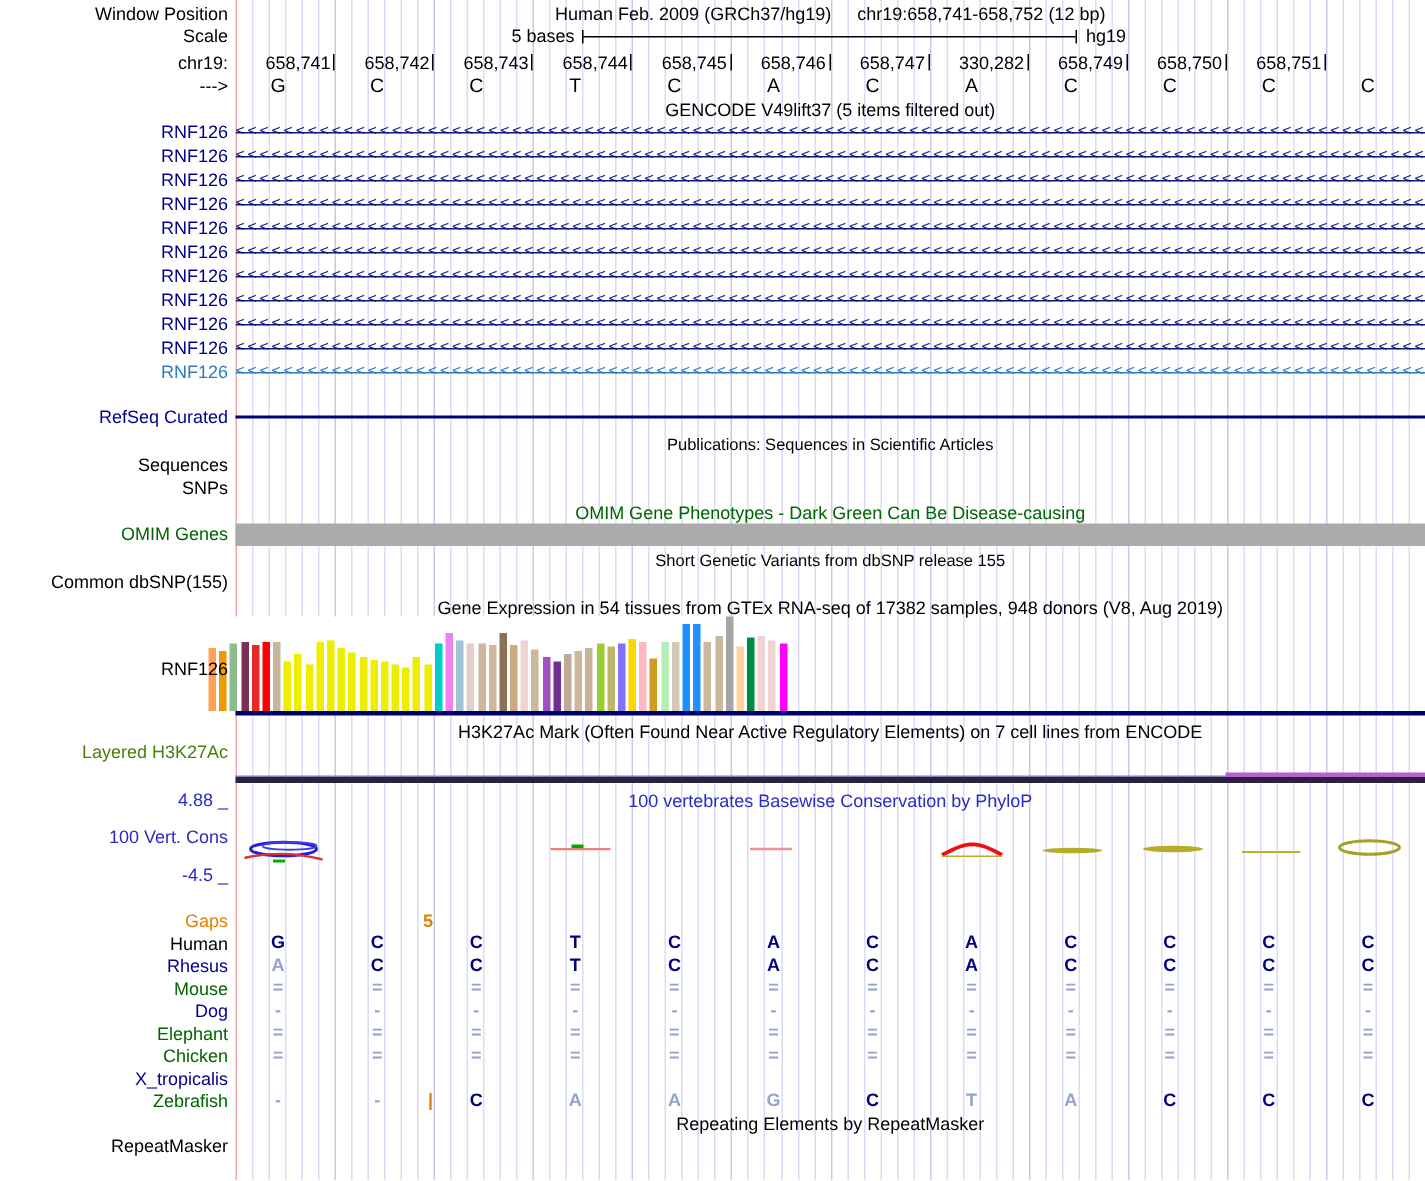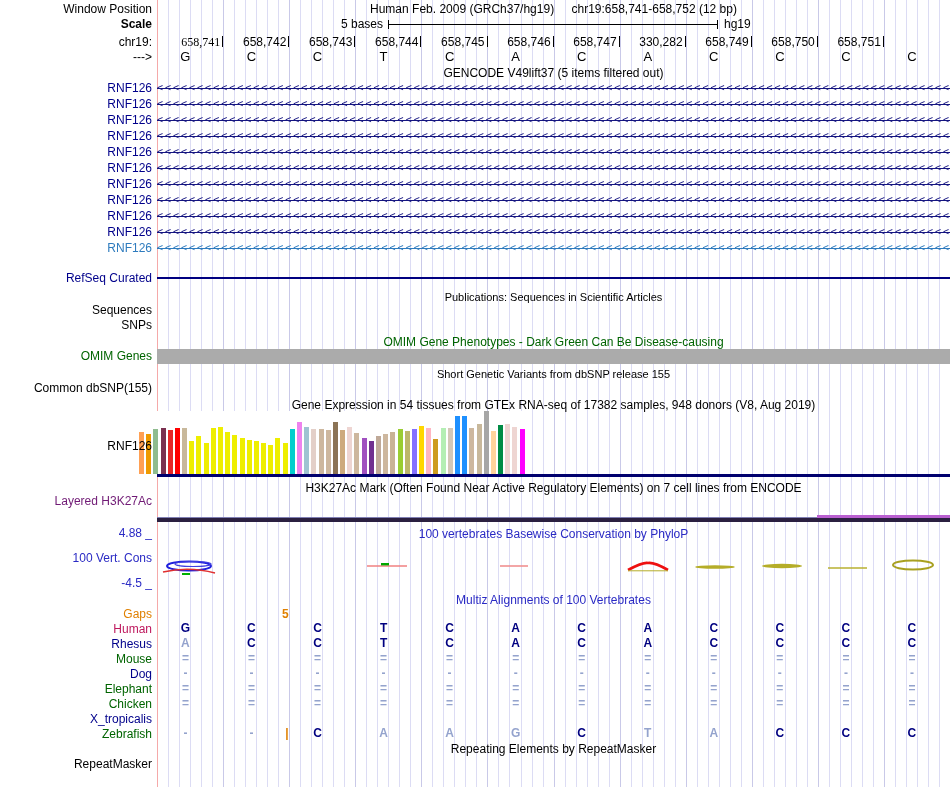--- a/index.html
+++ b/index.html
@@ -33,21 +33,21 @@
   .scale-endtick{position:absolute;top:20px;width:1px;height:9px;background:#000;z-index:5;}
 </style>
 </head>
 <body>
 
 <div id="browser">
 
   <div id="leftedge"></div>
 
   <div class="lbl rlbl" style="top:1px;">Window Position</div>
-  <div class="lbl rlbl" style="top:16px;font-weight:bold;">Scale</div>
+  <div class="lbl rlbl" style="top:16px;">Scale</div>
   <div class="lbl rlbl" style="top:34px;">chr19:</div>
   <div class="lbl rlbl" style="top:49px;">---&gt;</div>
 
   <div class="ctr" style="top:1px;">
     <span>Human Feb. 2009 (GRCh37/hg19)</span>
     <span style="margin-left:14px;">chr19:658,741-658,752 (12 bp)</span>
   </div>
 
   <div class="lbl" style="top:16px;right:567px;text-align:right;">5 bases</div>
   <div id="scale-line"></div>
@@ -88,21 +88,20 @@
     <rect x="224" y="10" width="8" height="2.4" fill="#00a800"></rect>
     <path d="M 343 13 L 371 13" stroke="#f09090" stroke-width="1.6"></path>
     <path d="M 471 17 Q 486 9 491 10 Q 497 9 511 17" fill="none" stroke="#ee1010" stroke-width="2.6"></path>
     <path d="M 471 17.8 L 511 17.8" stroke="#b5ad28" stroke-width="1"></path>
     <ellipse cx="558" cy="14" rx="20" ry="1.8" fill="#b5ad28"></ellipse>
     <ellipse cx="625" cy="13" rx="20" ry="2.2" fill="#b5ad28"></ellipse>
     <path d="M 671 15 L 710 15" stroke="#b8b030" stroke-width="1.4"></path>
     <ellipse cx="756" cy="12" rx="20" ry="4.5" fill="none" stroke="#a8a020" stroke-width="2"></ellipse>
   </svg>
 
-  <div class="ctr blue" style="top:592px;">Multiz Alignments of 100 Vertebrates</div>
   <div class="lbl rlbl orange" style="top:606px;">Gaps</div>
   <div class="lbl orange" style="top:606px;left:282px;font-weight:bold;">5</div>
 
   <div class="ctr" style="top:741px;">Repeating Elements by RepeatMasker</div>
   <div class="lbl rlbl" style="top:756px;">RepeatMasker</div>
 
 <div class="grid" style="left: 168px;"></div>
     <div class="grid" style="left: 179px;"></div>
     <div class="grid" style="left: 190px;"></div>
     <div class="grid" style="left: 201.1px;"></div>
@@ -166,21 +165,21 @@
     <div class="grid" style="left: 839.9px;"></div>
     <div class="grid" style="left: 850.9px;"></div>
     <div class="grid" style="left: 861.9px;"></div>
     <div class="grid" style="left: 872.9px;"></div>
     <div class="grid major" style="left: 883.9px;"></div>
     <div class="grid" style="left: 894.9px;"></div>
     <div class="grid" style="left: 906px;"></div>
     <div class="grid" style="left: 917px;"></div>
     <div class="grid" style="left: 928px;"></div>
     <div class="grid" style="left: 939px;"></div>
-    <div class="lbl" style="top: 34px; right: 729.7px; text-align: right; font-family: Liberation Serif, serif;">658,741</div>
+    <div class="lbl" style="top: 34px; right: 729.7px; text-align: right;">658,741</div>
     <div class="tickmark" style="left: 222.3px; top: 36px;"></div>
     <div class="lbl" style="top: 34px; right: 663.65px; text-align: right;">658,742</div>
     <div class="tickmark" style="left: 288.35px; top: 36px;"></div>
     <div class="lbl" style="top: 34px; right: 597.6px; text-align: right;">658,743</div>
     <div class="tickmark" style="left: 354.4px; top: 36px;"></div>
     <div class="lbl" style="top: 34px; right: 531.55px; text-align: right;">658,744</div>
     <div class="tickmark" style="left: 420.45px; top: 36px;"></div>
     <div class="lbl" style="top: 34px; right: 465.5px; text-align: right;">658,745</div>
     <div class="tickmark" style="left: 486.5px; top: 36px;"></div>
     <div class="lbl" style="top: 34px; right: 399.45px; text-align: right;">658,746</div>
@@ -261,21 +260,21 @@
     <div class="chevrow" style="top: 242px; color: rgb(46, 123, 190);">
       <div class="chevline"></div>
       <div class="chevtext">&lt;&lt;&lt;&lt;&lt;&lt;&lt;&lt;&lt;&lt;&lt;&lt;&lt;&lt;&lt;&lt;&lt;&lt;&lt;&lt;&lt;&lt;&lt;&lt;&lt;&lt;&lt;&lt;&lt;&lt;&lt;&lt;&lt;&lt;&lt;&lt;&lt;&lt;&lt;&lt;&lt;&lt;&lt;&lt;&lt;&lt;&lt;&lt;&lt;&lt;&lt;&lt;&lt;&lt;&lt;&lt;&lt;&lt;&lt;&lt;&lt;&lt;&lt;&lt;&lt;&lt;&lt;&lt;&lt;&lt;&lt;&lt;&lt;&lt;&lt;&lt;&lt;&lt;&lt;&lt;&lt;&lt;&lt;&lt;&lt;&lt;&lt;&lt;&lt;&lt;&lt;&lt;&lt;&lt;&lt;&lt;&lt;&lt;&lt;&lt;&lt;&lt;&lt;&lt;&lt;&lt;&lt;&lt;&lt;&lt;&lt;&lt;&lt;&lt;&lt;&lt;&lt;&lt;</div>
     </div>
     <div class="lbl rlbl" style="top: 270px; color: rgb(0, 0, 139);">RefSeq Curated</div>
     <div class="lbl rlbl" style="top: 302px; color: rgb(0, 0, 0);">Sequences</div>
     <div class="lbl rlbl" style="top: 317px; color: rgb(0, 0, 0);">SNPs</div>
     <div class="lbl rlbl" style="top: 348px; color: rgb(0, 100, 0);">OMIM Genes</div>
     <div class="lbl rlbl" style="top: 380px; color: rgb(0, 0, 0);">Common dbSNP(155)</div>
     <div class="lbl rlbl" style="top: 438px; color: rgb(0, 0, 0);">RNF126</div>
-    <div class="lbl rlbl" style="top: 493px; color: #701a75;">Layered H3K27Ac</div>
+    <div class="lbl rlbl" style="top: 493px; color: #4d7c0f;">Layered H3K27Ac</div>
     <div class="lbl rlbl" style="top: 550px; color: rgb(42, 42, 196);">100 Vert. Cons</div>
     <div class="gtexbar" style="left: 139px; top: 432px; height: 42px; background: rgb(255, 160, 84);"></div>
     <div class="gtexbar" style="left: 146.2px; top: 434px; height: 40px; background: rgb(238, 154, 0);"></div>
     <div class="gtexbar" style="left: 153.4px; top: 429px; height: 45px; background: rgb(143, 188, 143);"></div>
     <div class="gtexbar" style="left: 160.5px; top: 428px; height: 46px; background: rgb(122, 48, 80);"></div>
     <div class="gtexbar" style="left: 167.7px; top: 430px; height: 44px; background: rgb(230, 40, 40);"></div>
     <div class="gtexbar" style="left: 174.9px; top: 428px; height: 46px; background: rgb(255, 0, 0);"></div>
     <div class="gtexbar" style="left: 182.1px; top: 428px; height: 46px; background: rgb(200, 184, 155);"></div>
     <div class="gtexbar" style="left: 189.3px; top: 441px; height: 33px; background: rgb(238, 238, 0);"></div>
     <div class="gtexbar" style="left: 196.4px; top: 436px; height: 38px; background: rgb(238, 238, 0);"></div>
@@ -317,21 +316,21 @@
     <div class="gtexbar" style="left: 454.9px; top: 416px; height: 58px; background: rgb(30, 144, 255);"></div>
     <div class="gtexbar" style="left: 462.1px; top: 416px; height: 58px; background: rgb(30, 144, 255);"></div>
     <div class="gtexbar" style="left: 469.3px; top: 428px; height: 46px; background: rgb(205, 183, 158);"></div>
     <div class="gtexbar" style="left: 476.5px; top: 424px; height: 50px; background: rgb(200, 184, 155);"></div>
     <div class="gtexbar" style="left: 483.6px; top: 411px; height: 63px; background: rgb(166, 166, 166);"></div>
     <div class="gtexbar" style="left: 490.8px; top: 431px; height: 43px; background: rgb(255, 211, 155);"></div>
     <div class="gtexbar" style="left: 498px; top: 425px; height: 49px; background: rgb(0, 139, 69);"></div>
     <div class="gtexbar" style="left: 505.2px; top: 424px; height: 50px; background: rgb(238, 213, 210);"></div>
     <div class="gtexbar" style="left: 512.4px; top: 427px; height: 47px; background: rgb(238, 213, 210);"></div>
     <div class="gtexbar" style="left: 519.5px; top: 429px; height: 45px; background: rgb(255, 0, 255);"></div>
-    <div class="lbl rlbl" style="top: 621px; color: #be185d;">Human</div>
+    <div class="lbl rlbl" style="top: 621px; color: #000000;">Human</div>
     <div class="alcell k-d" style="left: 173.4px; top: 621px;">G</div>
     <div class="alcell k-d" style="left: 239.45px; top: 621px;">C</div>
     <div class="alcell k-d" style="left: 305.5px; top: 621px;">C</div>
     <div class="alcell k-d" style="left: 371.55px; top: 621px;">T</div>
     <div class="alcell k-d" style="left: 437.6px; top: 621px;">C</div>
     <div class="alcell k-d" style="left: 503.65px; top: 621px;">A</div>
     <div class="alcell k-d" style="left: 569.7px; top: 621px;">C</div>
     <div class="alcell k-d" style="left: 635.75px; top: 621px;">A</div>
     <div class="alcell k-d" style="left: 701.8px; top: 621px;">C</div>
     <div class="alcell k-d" style="left: 767.85px; top: 621px;">C</div>

